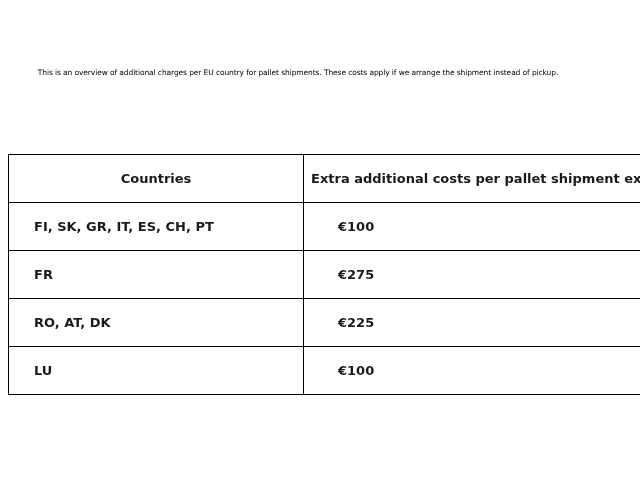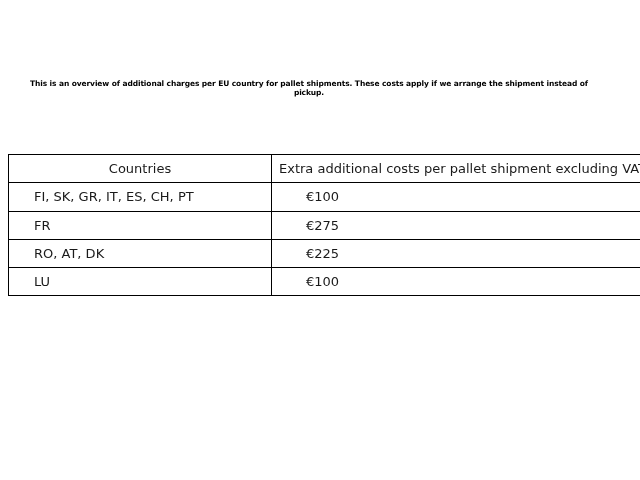--- a/index.html
+++ b/index.html
@@ -12,45 +12,45 @@
     width: 640px;
     height: 480px;
     overflow: hidden;
     font-family: "DejaVu Sans", sans-serif;
   }
   .description {
     position: absolute;
     top: 64px;
     left: 0;
     width: 588px;
-    margin: 15px;
+    margin: 4px;
     text-align: center;
     font-size: 7.5px;
     letter-spacing: -0.1px;
-    font-weight: bold;
+    font-weight: normal;
     color: #000000;
     line-height: 9px;
   }
   table.charges-table {
     position: absolute;
     left: 8px;
     top: 154px;
     width: 624px;
     border-collapse: collapse;
     table-layout: fixed;
     font-size: 13px;
     color: #1a1a1a;
   }
   .charges-table th,
   .charges-table td {
     border: 1.5px solid #000000;
-    font-weight: normal;
+    font-weight: bold;
     white-space: nowrap;
     overflow: hidden;
-    padding: 0;
+    padding: 16px;
     vertical-align: middle;
   }
   .charges-table tr {
     height: 28.3px;
   }
   th.col-countries {
     width: 262px;
     text-align: center;
   }
   th.col-costs {

